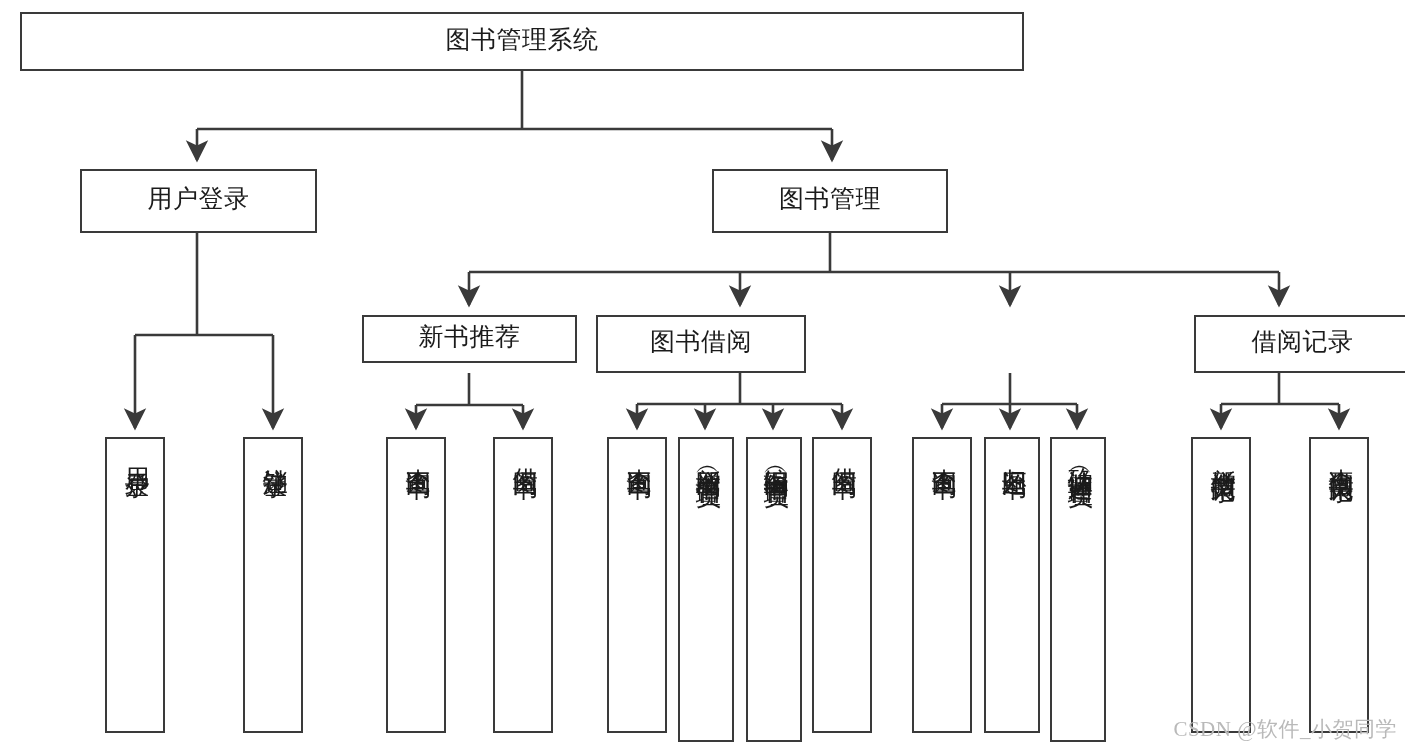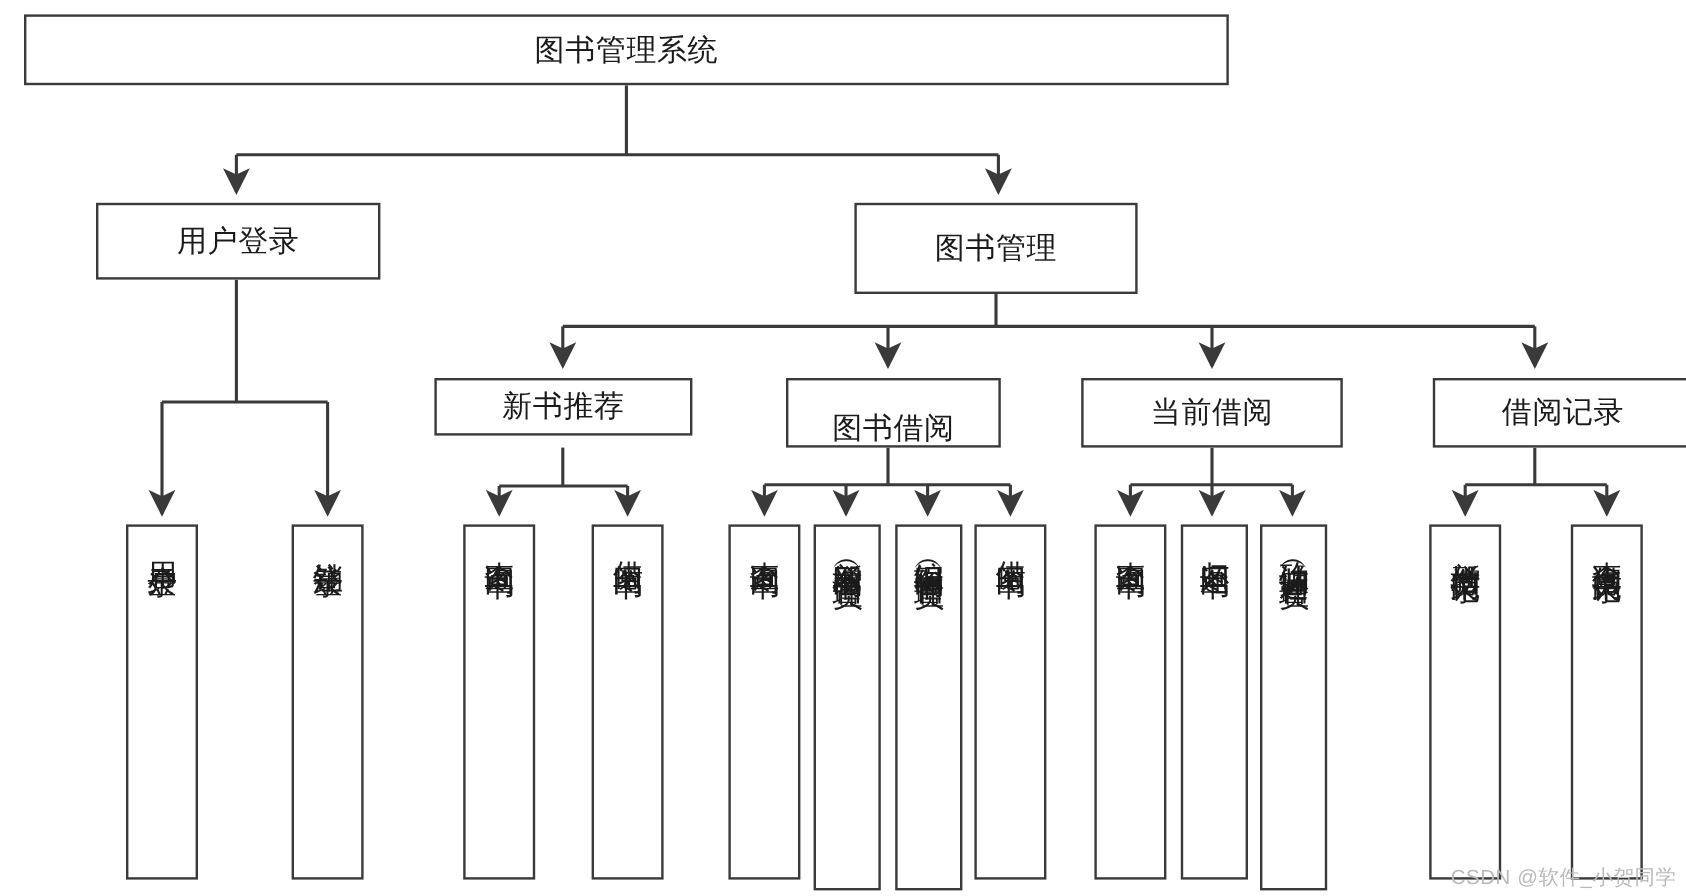--- a/index.html
+++ b/index.html
@@ -29,20 +29,21 @@
   .node {
     position: absolute;
     box-sizing: border-box;
     background: #ffffff;
     border: 2.5px solid #3a3a3a;
     display: flex;
     align-items: center;
     justify-content: center;
     color: #1b1b1b;
     z-index: 3;
+    font-family: Liberation Mono, monospace;
   }
   .node .label {
     display: block;
     text-align: center;
     line-height: 1.18;
     letter-spacing: 0.5px;
     white-space: nowrap;
   }
   
   .node.h .label {
@@ -62,26 +63,26 @@
     text-orientation: upright;
     font-size: 25px;
     line-height: 1.02;
     letter-spacing: 2.5px;
     white-space: nowrap;
   }
   #watermark {
     position: absolute;
     right: 8px;
     bottom: 4px;
-    font-size: 17px;
+    font-size: 21px;
     color: #b9b9b9;
     letter-spacing: 0.5px;
     z-index: 6;
     white-space: nowrap;
-    font-family: Liberation Sans, sans-serif;
+    font-family: Liberation Serif, serif;
   }
 </style>
 </head>
 <body>
 
 <div id="diagram-canvas">
 
   <svg id="edges-layer" viewBox="0 0 1405 747" width="1405" height="747" xmlns="http://www.w3.org/2000/svg">
     <defs>
       <marker id="arrowhead" markerWidth="9" markerHeight="9" refX="7.6" refY="4.5" orient="auto" markerUnits="strokeWidth">
@@ -133,35 +134,32 @@
   </svg>
 
   <div class="node h root" style="left:20px; top:12px; width:1004px; height:59px;">
     <span class="label">图书管理系统</span>
   </div>
 
   <div class="node h" style="left:80px; top:169px; width:237px; height:64px;">
     <span class="label">用户登录</span>
   </div>
 
-  <div class="node h" style="left:712px; top:169px; width:236px; height:76px;">
+  <div class="node h" style="left:712px; top:169px; width:236px; height:64px;">
     <span class="label">图书管理</span>
   </div>
 
   <div class="node h" style="left:362px; top:315px; width:215px; height:48px;">
     <span class="label">新书推荐</span>
   </div>
 
-  <div class="node h" style="left:655px; top:315px; width:179px; height:58px;align-items:flex-end;">
+  <div class="node h" style="left:596px; top:315px; width:210px; height:58px;">
     <span class="label">图书借阅</span>
   </div>
 
-  <div class="node h" style="left:901px; top:315px; width:218px; height:58px;">
-    <span class="label">当前借阅</span>
-  </div>
 
   <div class="node h" style="left:1170px; top:315px; width:217px; height:58px;margin-left:24px;">
     <span class="label">借阅记录</span>
   </div>
 
   <div class="node v" style="left:105px; top:437px; width:60px; height:296px;">
     <span class="label">用户登录</span>
   </div>
 
   <div class="node v" style="left:243px; top:437px; width:60px; height:296px;">

